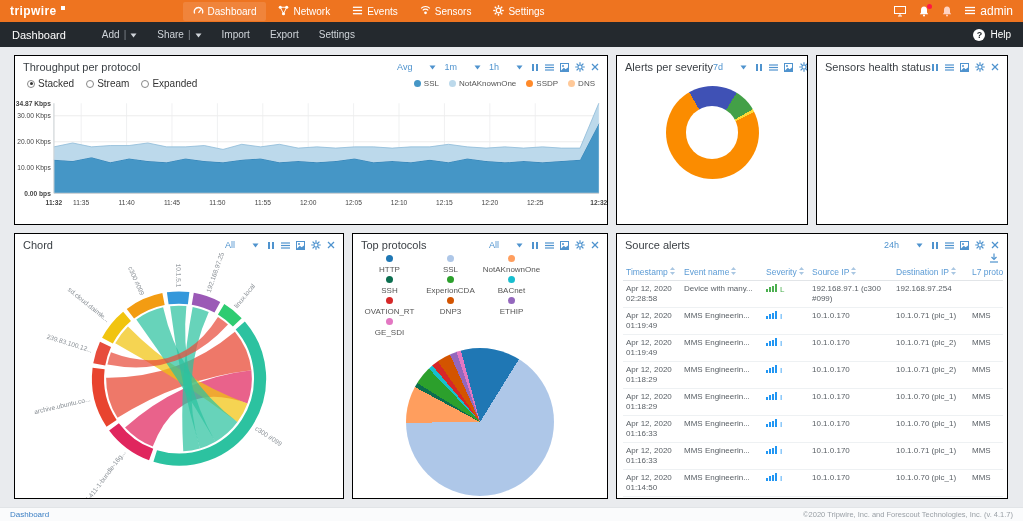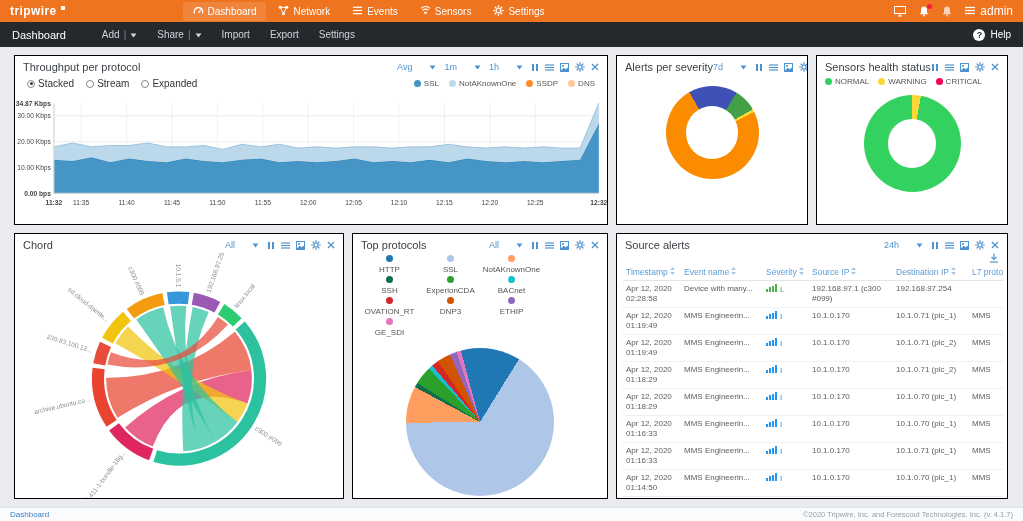--- a/index.html
+++ b/index.html
@@ -476,39 +476,20 @@
               <span class="hd-ic">
                 <svg width="8" height="8" viewBox="0 0 8 8">
                   <g stroke="#4f93ce" stroke-width="1.3">
                     <line x1="1" y1="1" x2="7" y2="7"></line>
                     <line x1="7" y1="1" x2="1" y2="7"></line>
                   </g>
                 </svg>
               </span>
             </div>
         </div>
-      </div>
-      <div class="donut-body">
-        <div class="legend-wrap" id="sensors-legend">
-            <div class="lg-item">
-              <span class="lg-dot" style="background: rgb(51, 209, 96);"></span>
-              <span>NORMAL</span>
-            </div>
-            <div class="lg-item">
-              <span class="lg-dot" style="background: rgb(253, 216, 53);"></span>
-              <span>WARNING</span>
-            </div>
-            <div class="lg-item">
-              <span class="lg-dot" style="background: rgb(245, 0, 87);"></span>
-              <span>CRITICAL</span>
-            </div>
-          </div>
-        <div class="donut" id="sensors-donut" style="width: 97px; height: 97px; background: conic-gradient(from 10deg, rgb(51, 209, 96) 0%, rgb(51, 209, 96) 97%, rgb(253, 216, 53) 97%, rgb(253, 216, 53) 100%);">
-            <div class="hole" style="inset: 25%;"></div>
-          </div>
       </div>
     </section>
 
     <div class="row2-left" style="grid-row:2;">
       <section class="panel" id="chord-panel">
         <div class="panel-hd">
           <span class="panel-title">Chord</span>
           <div class="hd-controls">
             <span class="dd">
                 <span>All</span>

